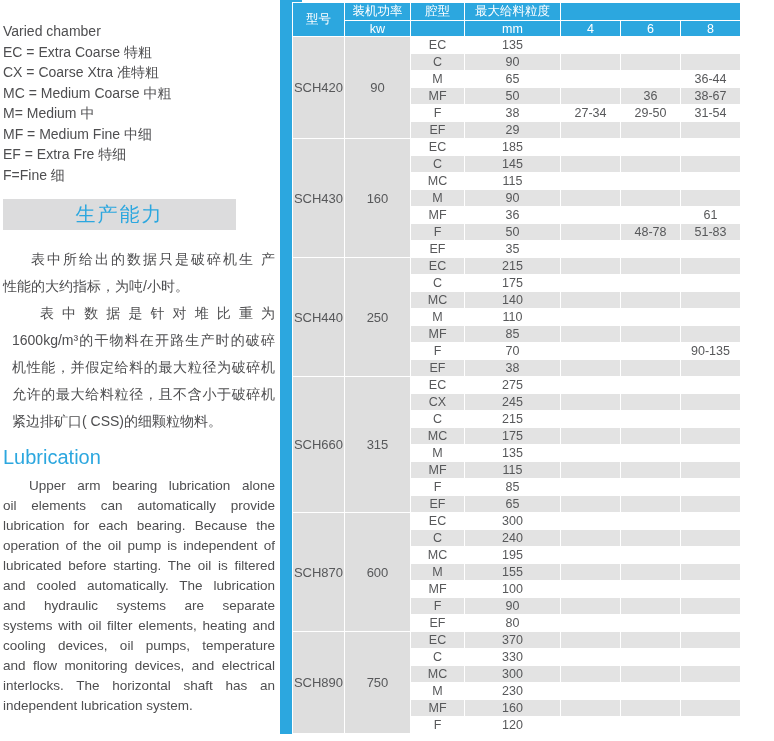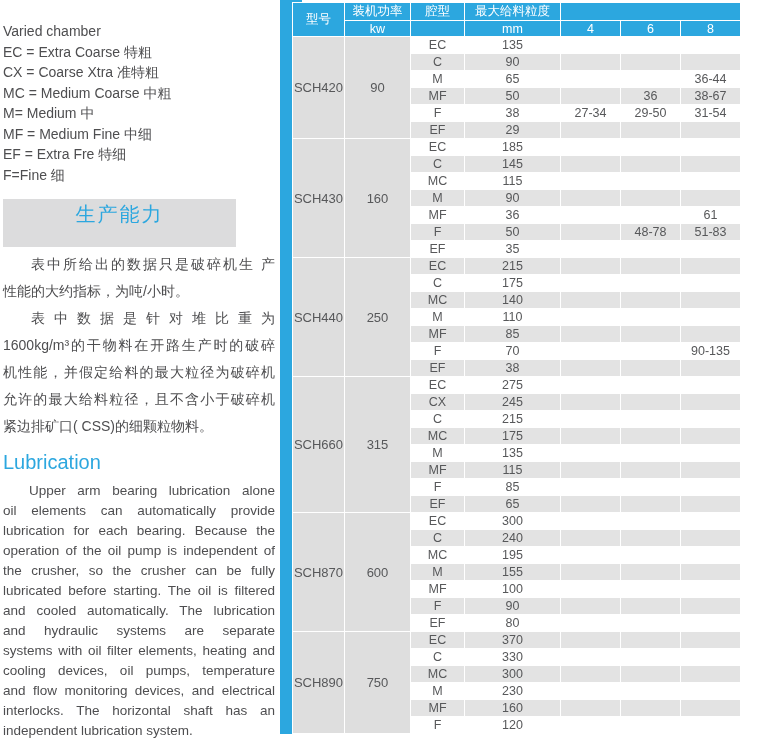--- a/index.html
+++ b/index.html
@@ -11,24 +11,24 @@
     --table-text:#57585A;
   }
   *{margin:0;padding:0;box-sizing:border-box;}
   html,body{width:774px;height:741px;background:#fff;overflow:hidden;
     font-family:"Liberation Sans","DejaVu Sans",sans-serif;}
   .page{position:relative;width:774px;height:741px;background:#fff;}
 
   
   .left-panel{position:absolute;left:3px;top:21px;width:272px;color:var(--text-dark);}
   .legend-line{font-size:14px;line-height:20.5px;white-space:nowrap;}
-  .banner{margin-top:14px;width:233px;height:48px;background:var(--banner-gray);
+  .banner{margin-top:14px;width:233px;height:31px;background:var(--banner-gray);
     color:var(--accent);font-size:20px;line-height:31px;text-align:center;letter-spacing:2px;}
-  .cn-para{margin-top:4px;font-size:14px;line-height:27px;}
-  .cn-para + .cn-para{margin-top:0;}
+  .cn-para{margin-top:16px;font-size:14px;line-height:27px;}
+  .cn-para + .cn-para{margin-top:0;margin-left:9px;}
   .pline{min-height:27px;}
   .pline.just{text-align:justify;text-align-last:justify;}
   .pline.indent{padding-left:28px;}
   .section-heading{margin-top:10px;color:var(--accent);font-size:20px;line-height:24px;}
   .en-para{margin-top:7px;font-size:13.5px;line-height:20px;}
   .eline{min-height:20px;}
   .eline.just{text-align:justify;text-align-last:justify;}
   .eline.indent{padding-left:26px;}
 
   
@@ -78,21 +78,20 @@
         <div class="pline">紧边排矿口( CSS)的细颗粒物料。</div>
       </div>
 
     <div class="section-heading">Lubrication</div>
 
     <div class="en-para">
         <div class="eline indent just">Upper arm bearing lubrication alone</div>
         <div class="eline just">oil elements can automatically provide</div>
         <div class="eline just">lubrication for each bearing. Because the</div>
         <div class="eline just">operation of the oil pump is independent of</div>
-        <div class="eline just">the crusher, so the crusher can be fully</div>
         <div class="eline just">lubricated before starting. The oil is filtered</div>
         <div class="eline just">and cooled automatically. The lubrication</div>
         <div class="eline just">and hydraulic systems are separate</div>
         <div class="eline just">systems with oil filter elements, heating and</div>
         <div class="eline just">cooling devices, oil pumps, temperature</div>
         <div class="eline just">and flow monitoring devices, and electrical</div>
         <div class="eline just">interlocks. The horizontal shaft has an</div>
         <div class="eline">independent lubrication system.</div>
       </div>
   </div>

